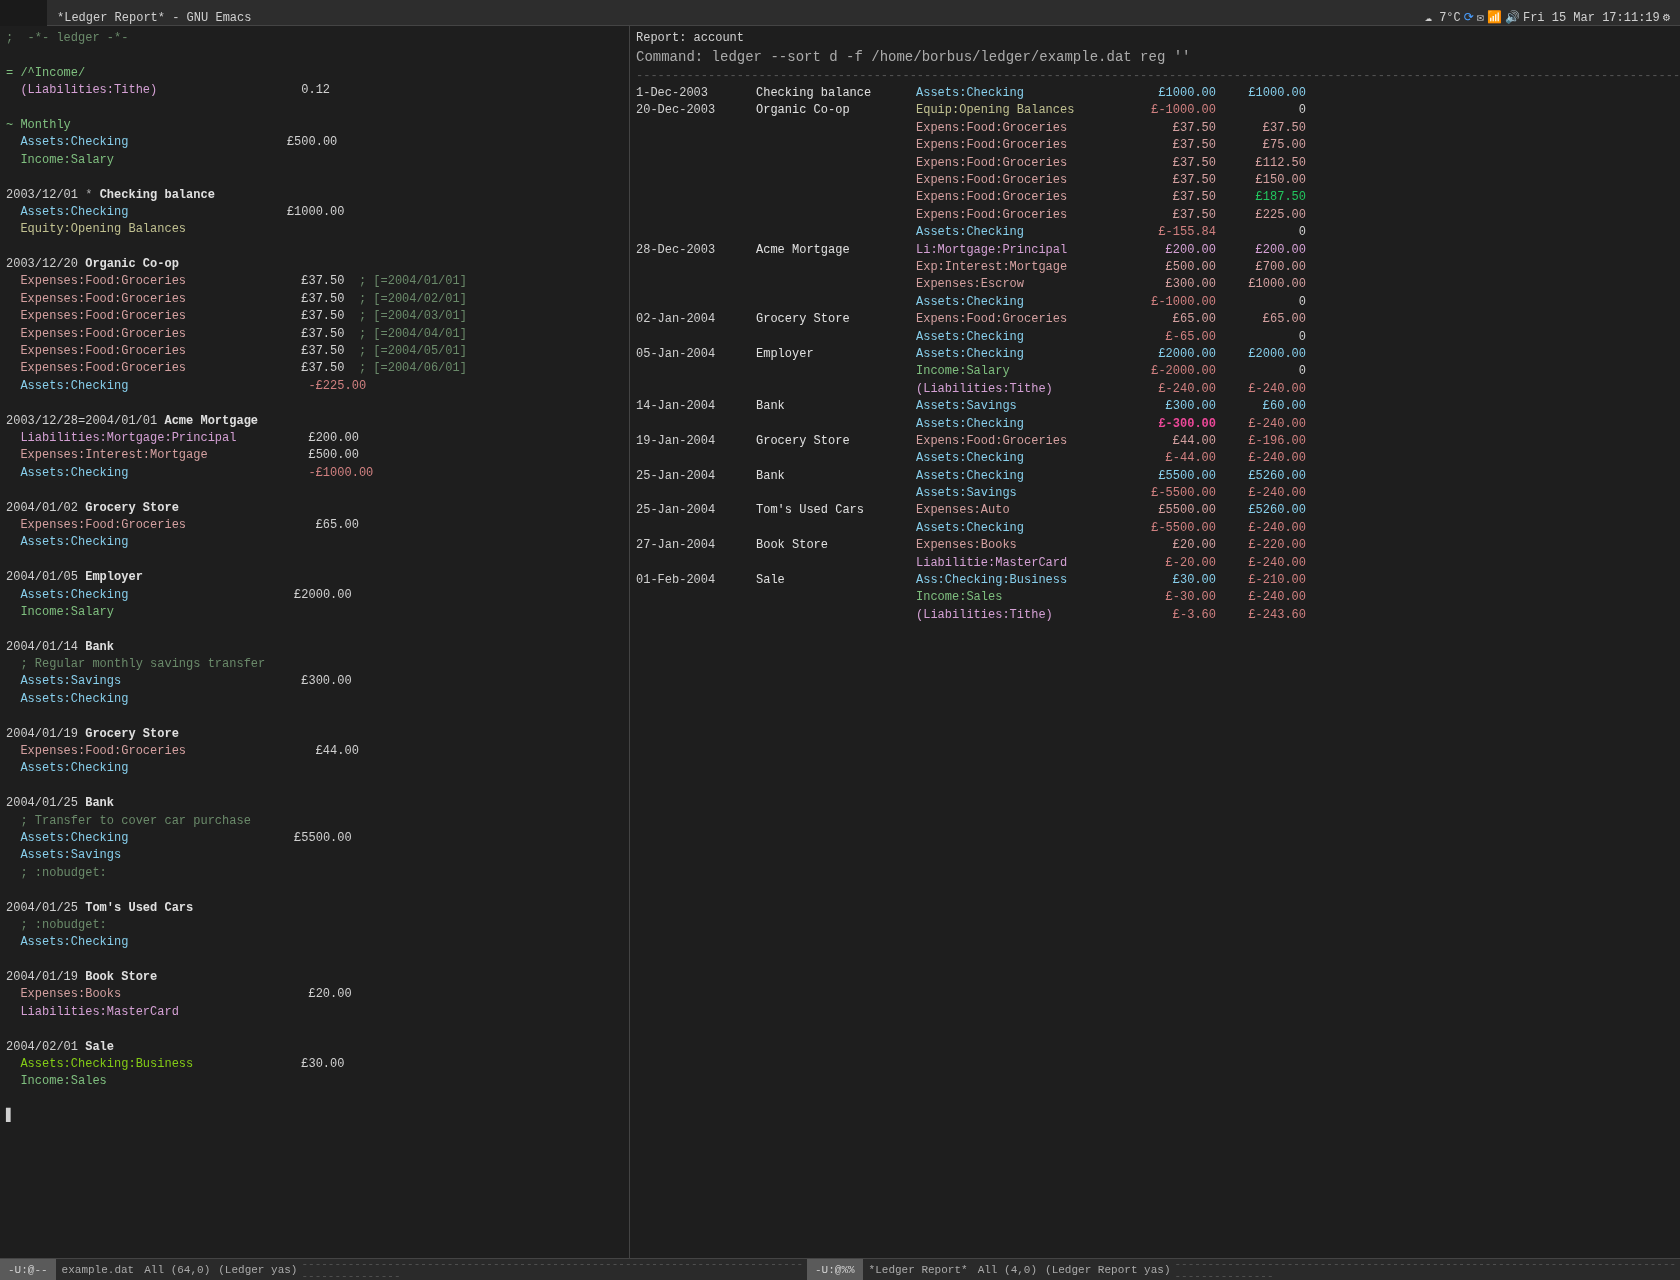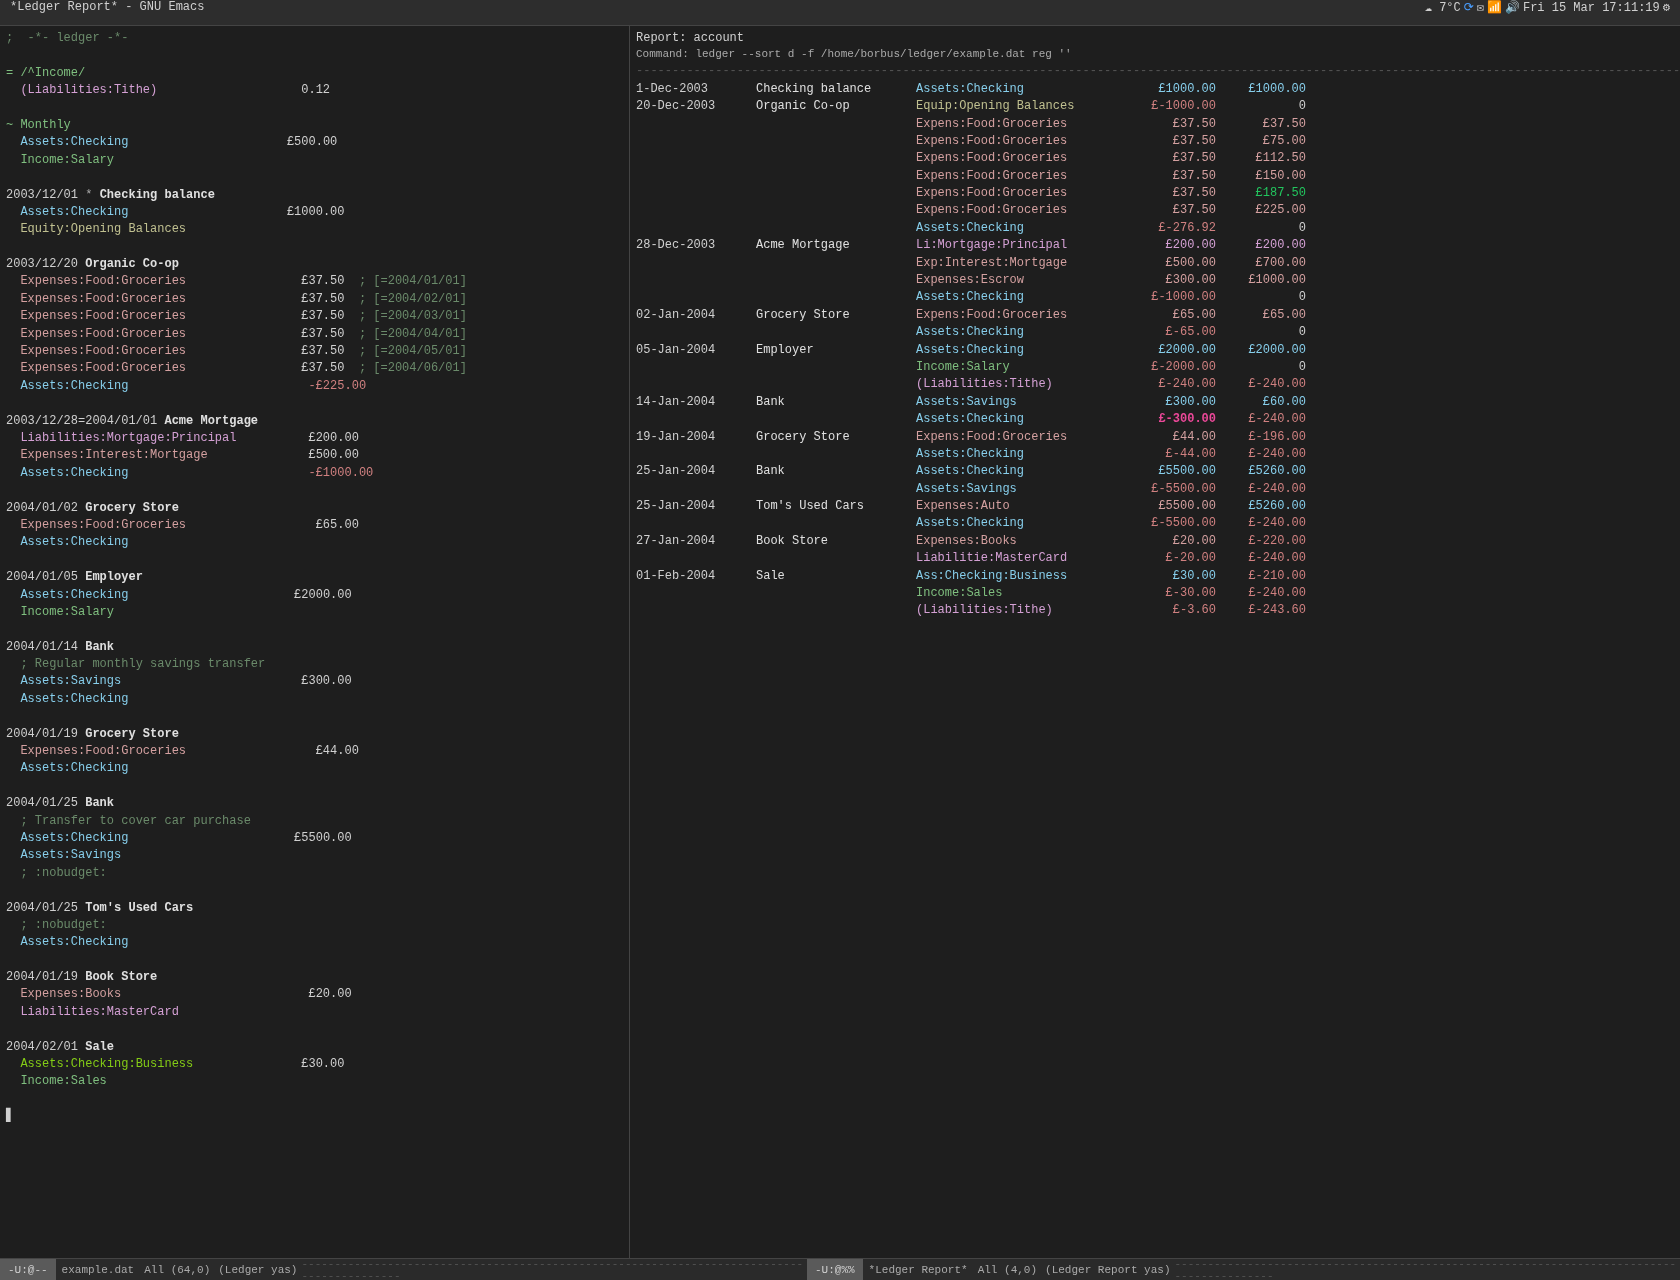--- a/index.html
+++ b/index.html
@@ -10,24 +10,25 @@
       font-size: 12px;
       width: 1680px;
       height: 1280px;
       overflow: hidden;
     }
     .title-bar {
       background: #2d2d2d;
       color: #d0d0d0;
       height: 26px;
       display: flex;
-      align-items: flex-start;
+      align-items: flex-end;
       justify-content: space-between;
       padding: 0 10px;
       border-bottom: 1px solid #444;
+      margin-left: 47px;
     }
     .main-container {
       display: flex;
       height: calc(1280px - 26px - 22px);
     }
     .left-pane {
       width: 630px;
       border-right: 1px solid #444;
       overflow: hidden;
       padding: 4px 6px;
@@ -68,21 +69,21 @@
       line-height: 1.45;
       white-space: pre;
     }
     .comment { color: #6a8a6a; }
     .amount { color: #d0d0d0; }
     .date { color: #d0d0d0; }
     .transaction-desc { color: #e0e0e0; font-weight: bold; }
     .tilde { color: #7fbf7f; }
     .equals { color: #7fbf7f; }
     .report-header { color: #d0d0d0; }
-    .report-command { color: #aaaaaa; font-size: 11px; }
+    .report-command { color: #aaaaaa; font-size: 14px; }
     .report-divider { color: #555; }
 
     
     .report-line {
       display: flex;
       line-height: 1.45;
       white-space: nowrap;
     }
     .col-date { width: 120px; color: #d0d0d0; flex-shrink: 0; }
     .col-desc { width: 160px; color: #e0e0e0; flex-shrink: 0; }
@@ -233,21 +234,21 @@
       <span class="col-date"></span>
       <span class="col-desc"></span>
       <span class="col-account" style="color:#d4a0a0;">Expens:Food:Groceries</span>
       <span class="col-amount1" style="color:#d4a0a0;">£37.50</span>
       <span class="col-amount2" style="color:#d4a0a0;">£225.00</span>
     </div>
     <div class="report-line">
       <span class="col-date"></span>
       <span class="col-desc"></span>
       <span class="col-account" style="color:#87ceeb;">Assets:Checking</span>
-      <span class="col-amount1" style="color:#d08080;">£-276.92</span>
+      <span class="col-amount1" style="color:#d08080;">£-155.84</span>
       <span class="col-amount2">0</span>
     </div>
 
     <div class="report-line">
       <span class="col-date">28-Dec-2003</span>
       <span class="col-desc">Acme Mortgage</span>
       <span class="col-account" style="color:#d4a0d4;">Li:Mortgage:Principal</span>
       <span class="col-amount1" style="color:#d4a0d4;">£200.00</span>
       <span class="col-amount2" style="color:#d4a0d4;">£200.00</span>
     </div>

